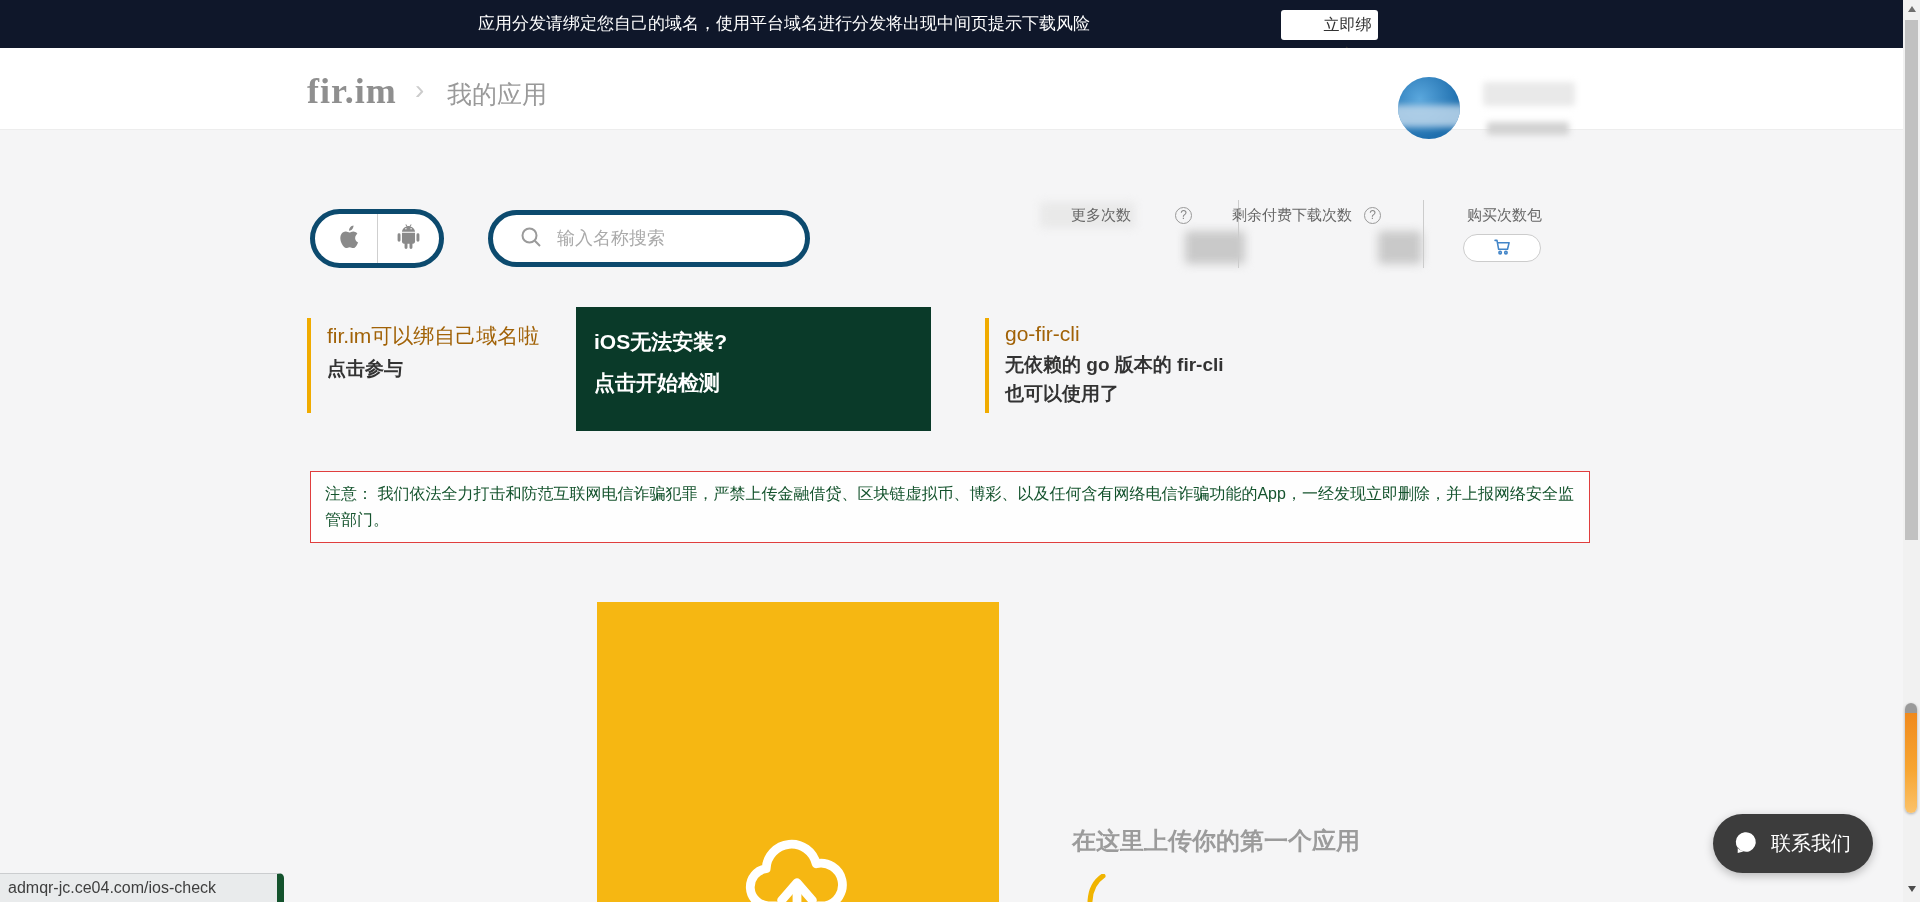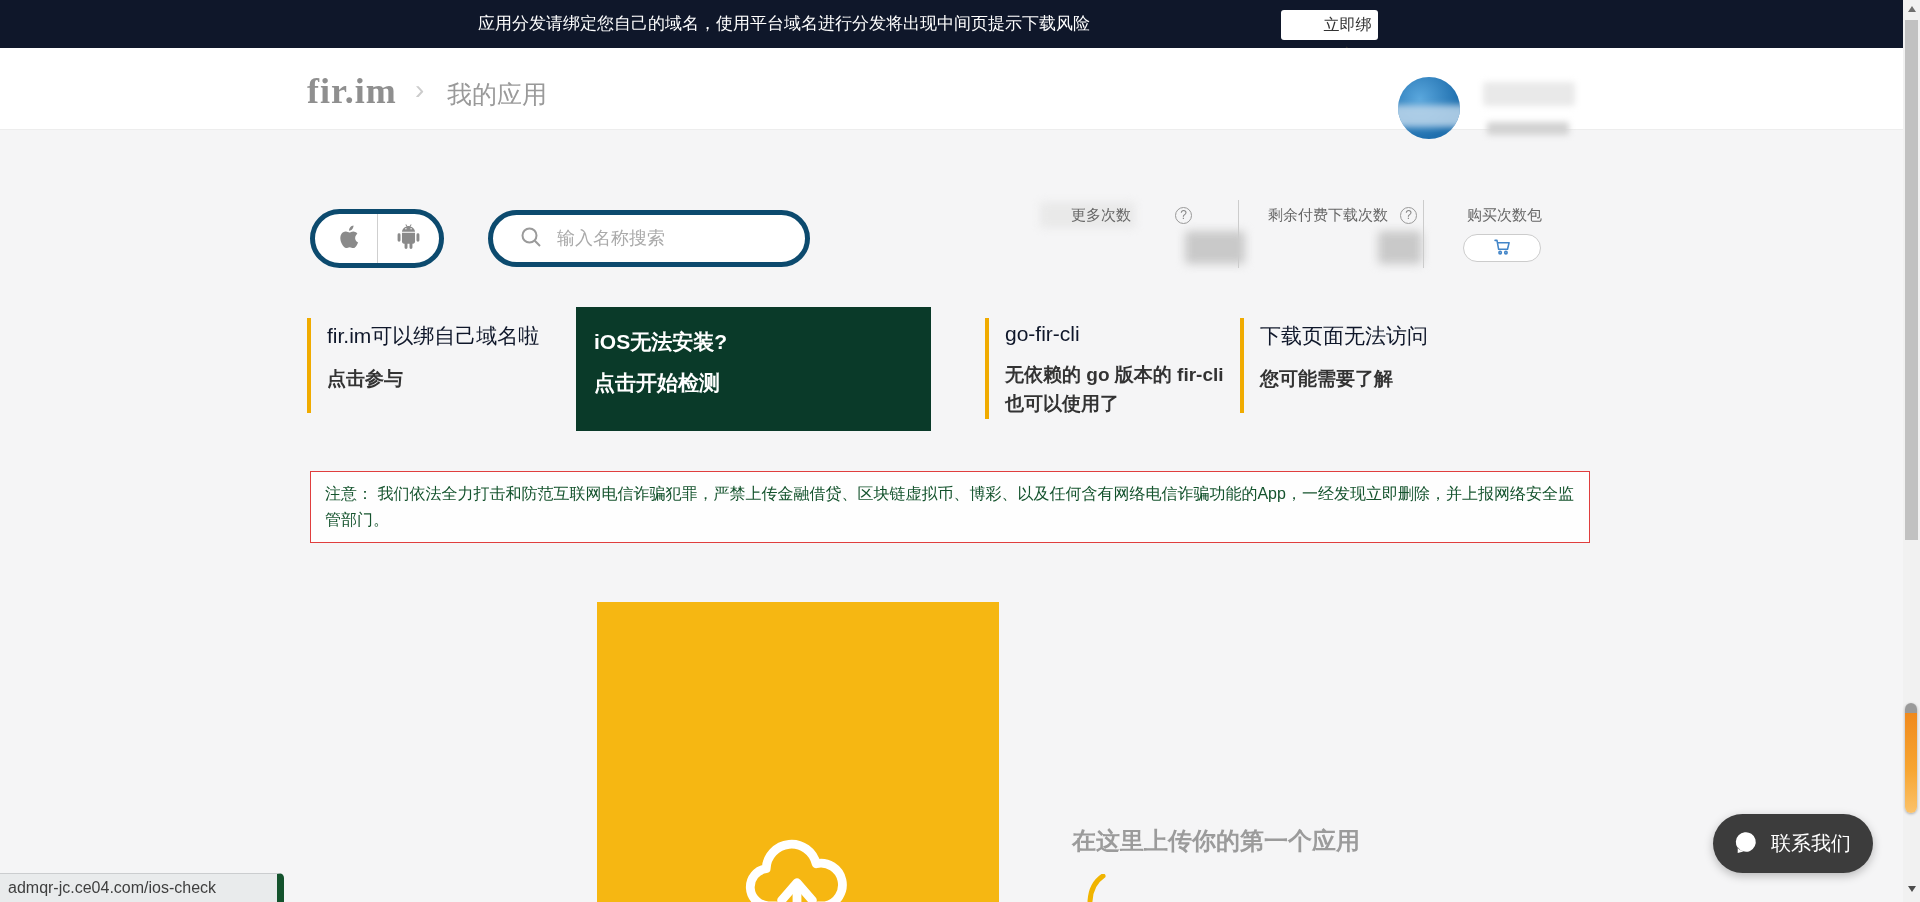--- a/index.html
+++ b/index.html
@@ -44,21 +44,21 @@
     color:#888; font-size:12px; line-height:15px; text-align:center; cursor:pointer; }
   .label-blur { position:absolute; left:1040px; top:202px; width:95px; height:26px; background:#e9e9e9; filter:blur(4px); border-radius:3px; }
   .vblob1 { position:absolute; left:1185px; top:231px; width:60px; height:33px; background:#c9c9c9; filter:blur(5px); border-radius:4px; }
   .vblob2 { position:absolute; left:1378px; top:231px; width:44px; height:33px; background:#c9c9c9; filter:blur(5px); border-radius:4px; }
   .stat-divider { position:absolute; top:200px; width:1px; height:68px; background:#ccc; }
   .cart-btn { position:absolute; left:1463px; top:234px; width:78px; height:28px; background:#fff;
     border:1px solid #ccc; border-radius:14px; display:flex; align-items:center; justify-content:center; cursor:pointer; }
 
   
   .promo { position:absolute; top:318px; border-left:4px solid #f0ab00; padding:4px 0 0 16px; min-height:95px; cursor:pointer; }
-  .promo .t { font-size:21px; color:#0f172a; margin-bottom:14px; }
+  .promo .t { font-size:21px; color:#a16207; margin-bottom:4px; }
   .promo .s { font-size:19px; color:#333; font-weight:bold; line-height:1.55; }
   .promo-1 { left:307px; width:240px; }
   .promo-3 { left:985px; width:250px; }
   .promo-4 { left:1240px; width:240px; }
   .promo-green { position:absolute; left:576px; top:307px; width:355px; height:124px; background:#0a3a29;
     padding:21px 0 17px 18px; cursor:pointer; }
   .promo-green .t, .promo-green .s { color:#fff; font-weight:bold; font-size:21px; }
   .promo-green .t { margin-bottom:13px; }
 
   
@@ -144,21 +144,21 @@
   </div>
 
   <div class="label-blur"></div>
   <div class="stat-label" style="left:1071px;gap:44px;">
     <span>更多次数</span>
     <span class="help-icon">?</span>
   </div>
   <div class="vblob1"></div>
   <div class="stat-divider" style="left:1238px;"></div>
 
-  <div class="stat-label" style="left:1268px;gap:12px;">
+  <div class="stat-label" style="left:1232px;gap:12px;">
     <span>剩余付费下载次数</span>
     <span class="help-icon">?</span>
   </div>
   <div class="vblob2"></div>
   <div class="stat-divider" style="left:1423px;"></div>
 
   <div class="stat-label" style="left:1467px;">
     <span>购买次数包</span>
   </div>
   <div class="cart-btn">
@@ -176,24 +176,20 @@
     <div class="s">点击参与</div>
   </div>
   <div class="promo-green">
     <div class="t">iOS无法安装?</div>
     <div class="s">点击开始检测</div>
   </div>
   <div class="promo promo-3">
     <div class="t">go-fir-cli</div>
     <div class="s">无依赖的 go 版本的 fir-cli 也可以使用了</div>
   </div>
-  <div class="promo promo-4">
-    <div class="t">下载页面无法访问</div>
-    <div class="s">您可能需要了解</div>
-  </div>
 
   <div class="warning">注意： 我们依法全力打击和防范互联网电信诈骗犯罪，严禁上传金融借贷、区块链虚拟币、博彩、以及任何含有网络电信诈骗功能的App，一经发现立即删除，并上报网络安全监管部门。</div>
 
   <div class="dropzone">
     <div class="cloud">
       <svg width="110" height="110" viewBox="0 0 100 100" fill="none" stroke="#ffffff" stroke-width="8" stroke-linecap="round" stroke-linejoin="round">
         <path d="M31 78h-7a17 17 0 0 1-2-33.8 23 23 0 0 1 45.4-4.4A15 15 0 0 1 76 78h-7"></path>
         <path d="M50 98V60"></path>
         <path d="M36 73 L50 57 L64 73"></path>
       </svg>

